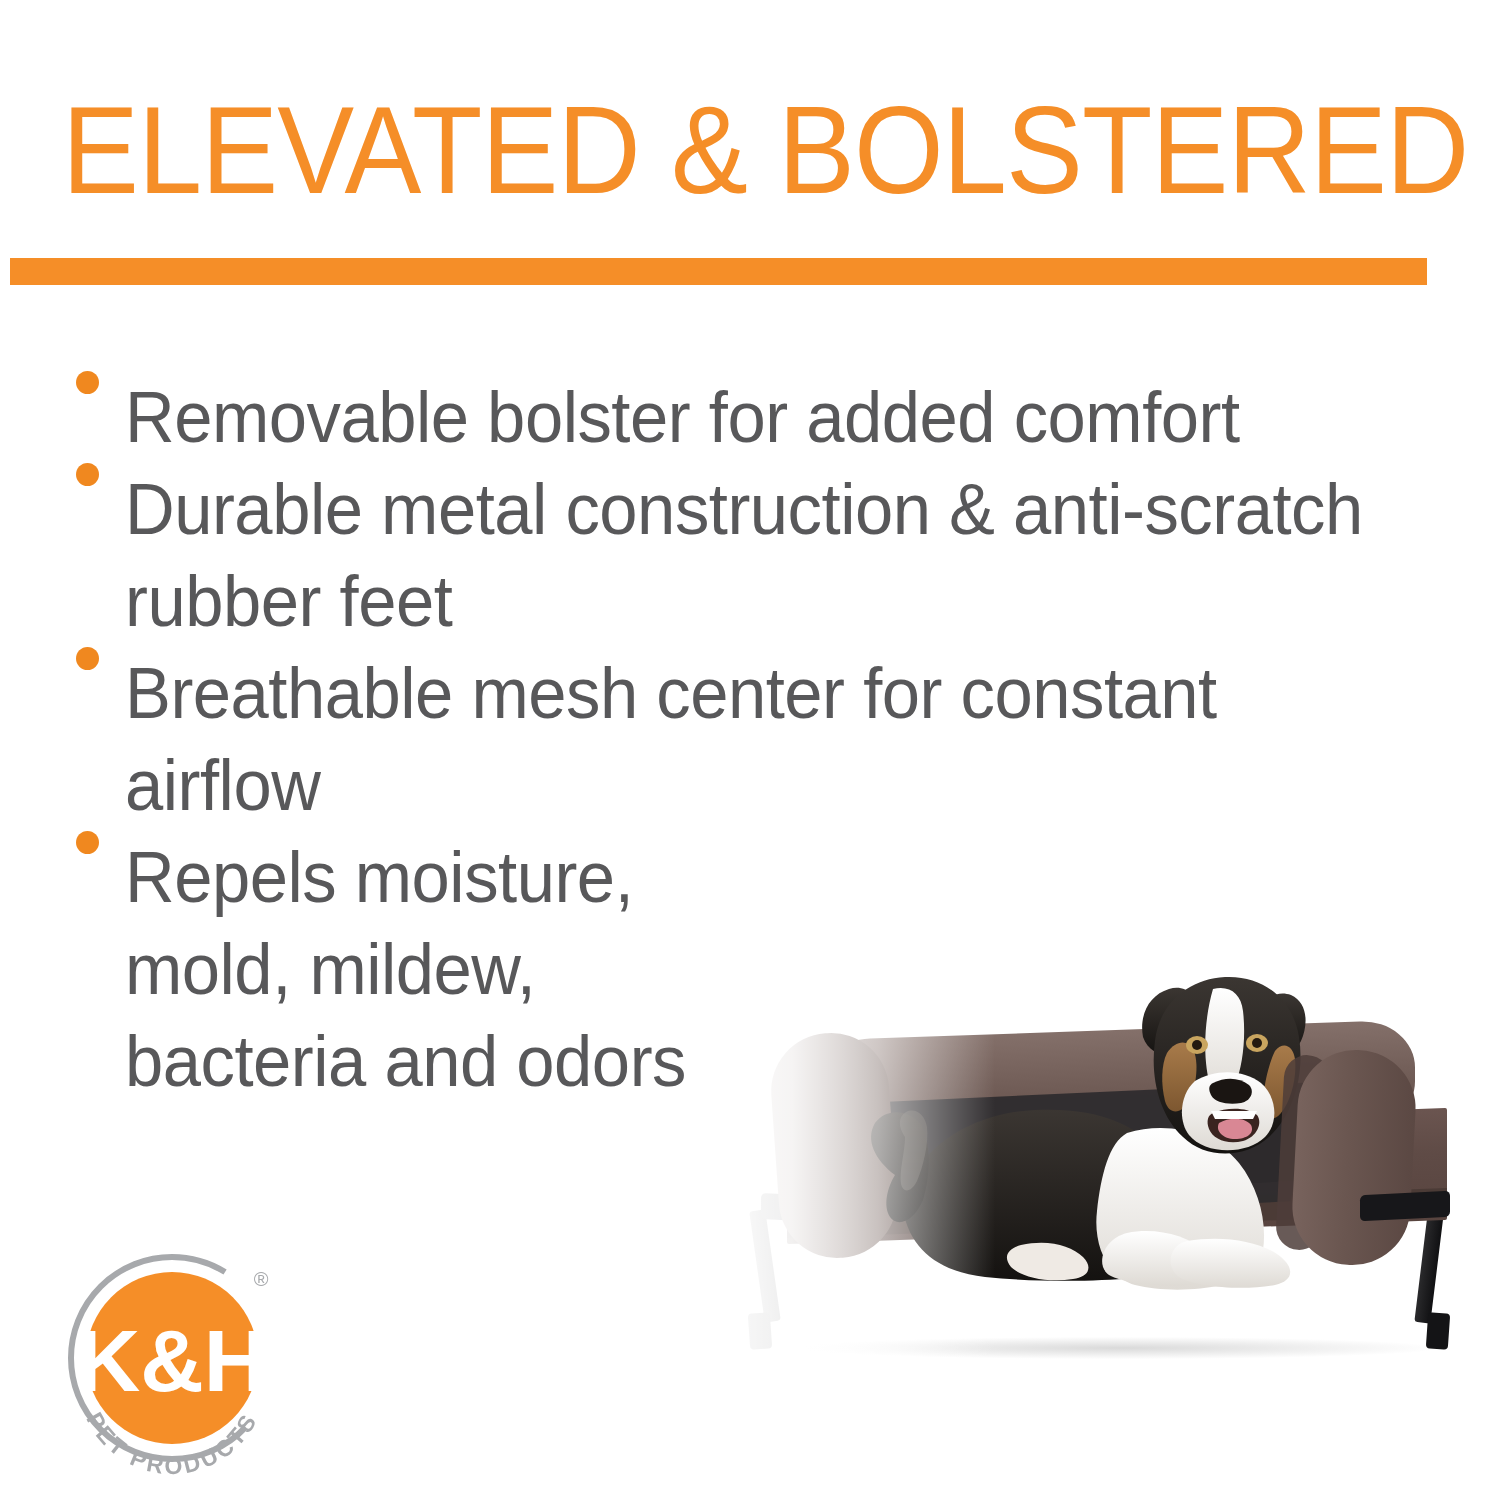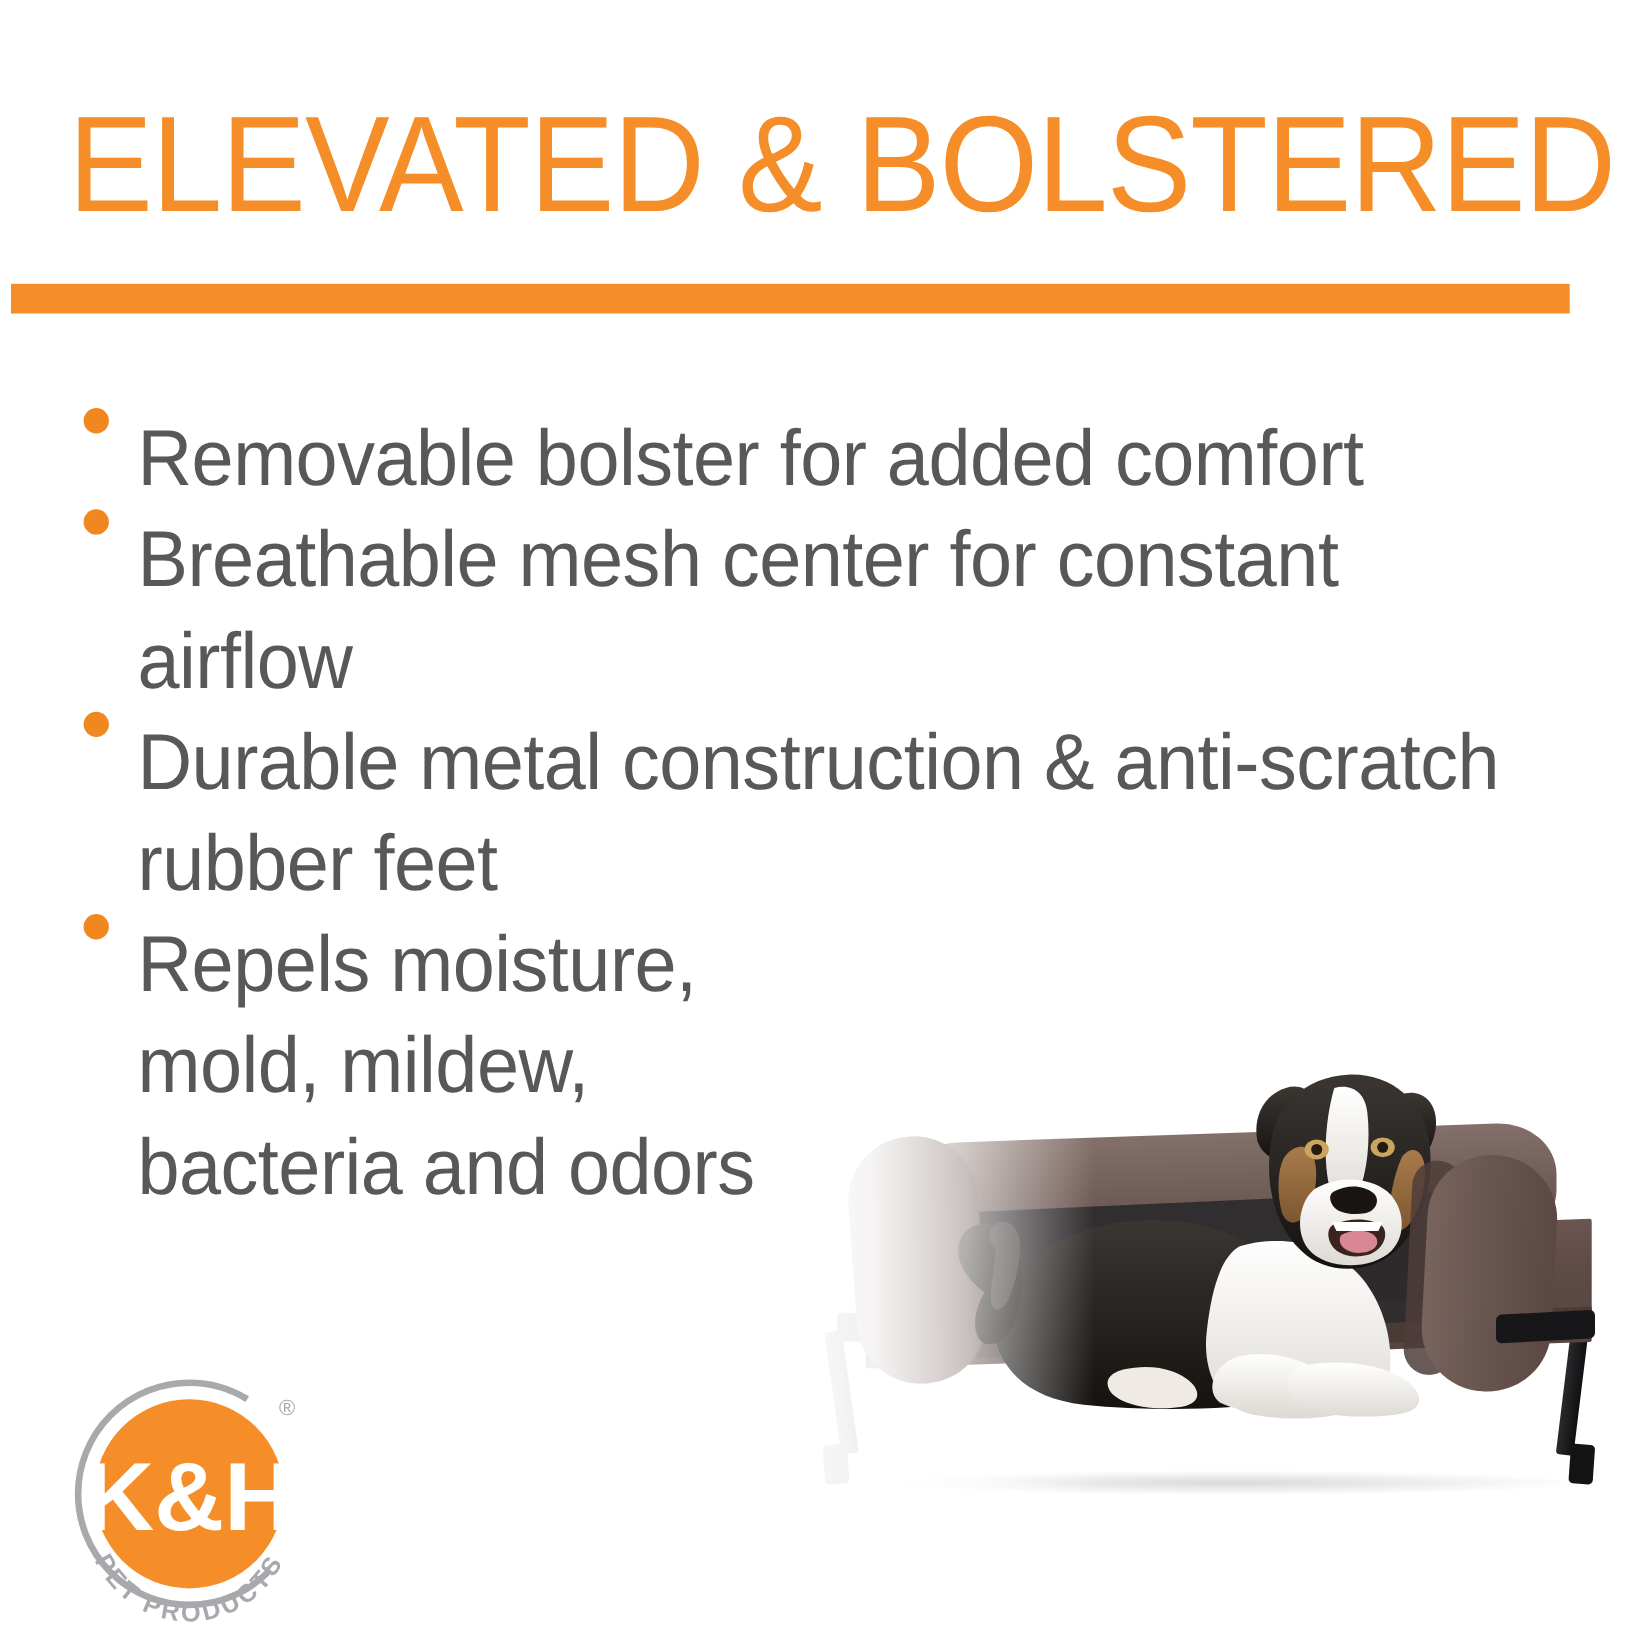--- a/index.html
+++ b/index.html
@@ -280,27 +280,27 @@
 <div class="bullets">
 
   <div class="bullet-row">
     <span class="bullet-dot"></span>
     <span class="bullet-text">Removable bolster for added comfort</span>
   </div>
 
 
   <div class="bullet-row">
     <span class="bullet-dot"></span>
-    <span class="bullet-text">Breathable mesh center for constant airflow</span>
+    <span class="bullet-text">Durable metal construction &amp; anti-scratch
+rubber feet</span>
   </div>
 
   <div class="bullet-row">
     <span class="bullet-dot"></span>
-    <span class="bullet-text">Durable metal construction &amp; anti-scratch
-rubber feet</span>
+    <span class="bullet-text">Breathable mesh center for constant airflow</span>
   </div>
 
   <div class="bullet-row">
     <span class="bullet-dot"></span>
     <span class="bullet-text">Repels moisture,
 mold, mildew,
 bacteria and odors</span>
   </div>
 
 </div>

